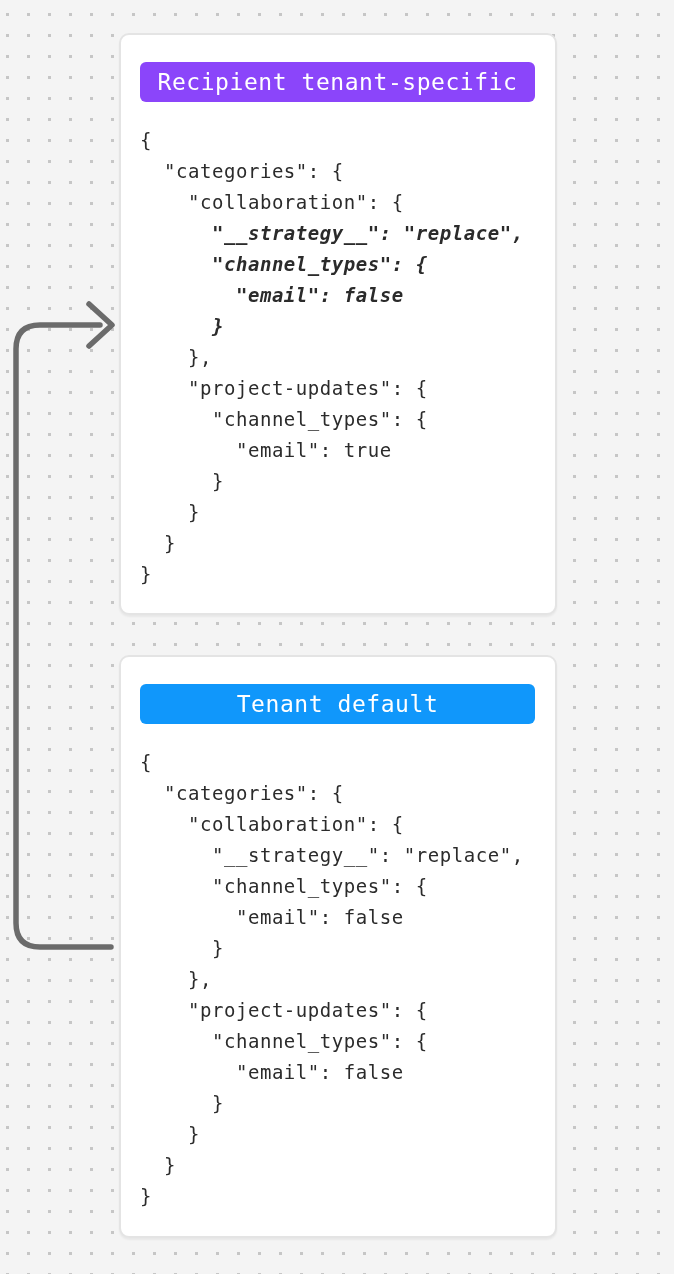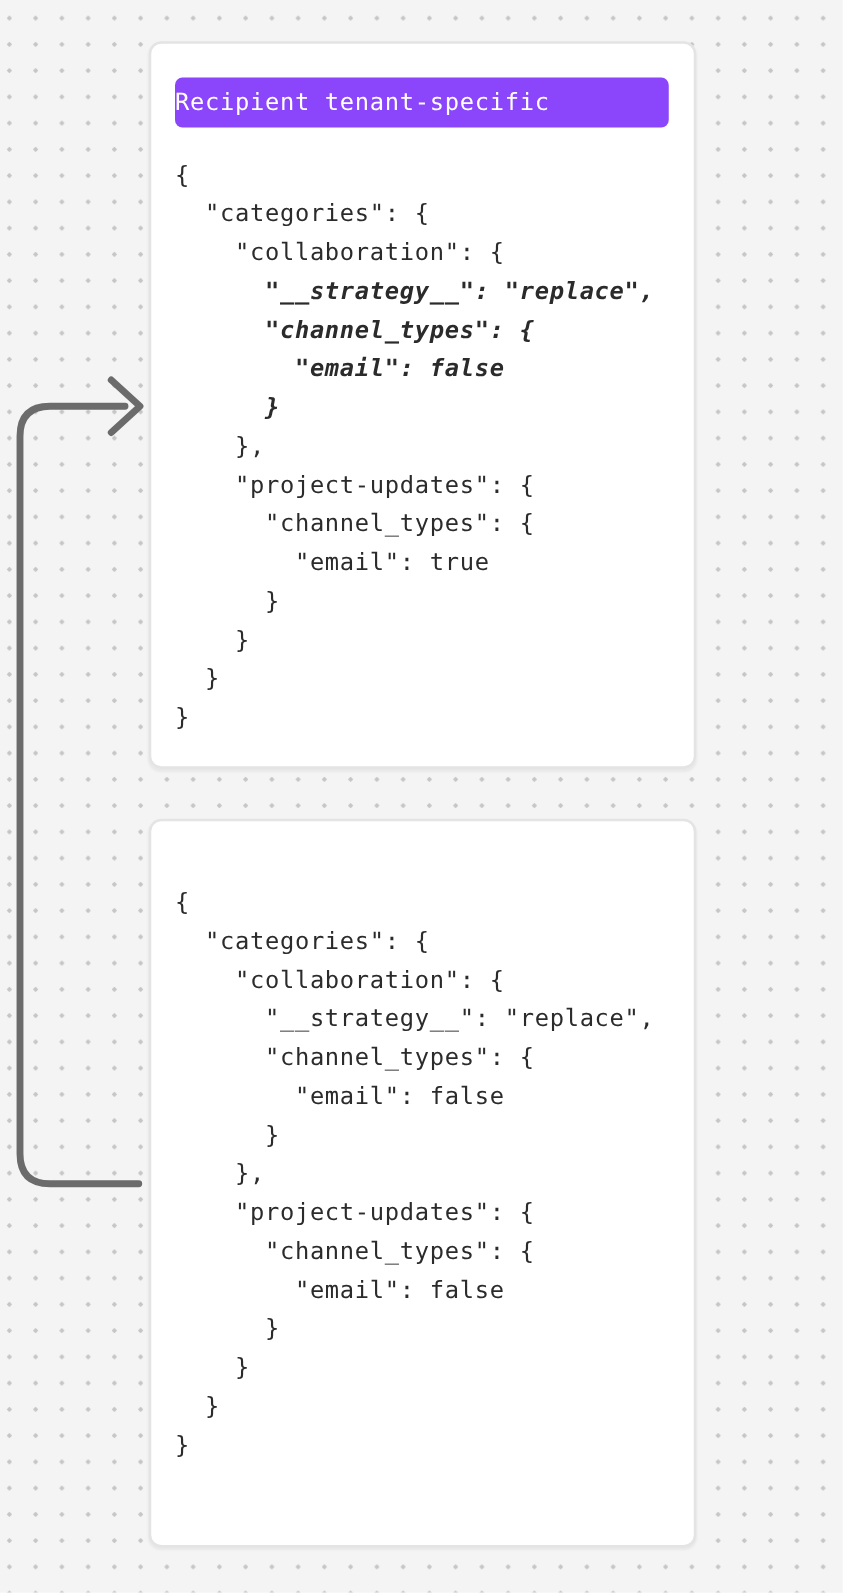--- a/index.html
+++ b/index.html
@@ -38,23 +38,24 @@
     padding: 27px 19px 0 19px;
   }
   .card-top    { top: 33px;  height: 582px; }
   .card-bottom { top: 655px; height: 583px; }
   .badge {
     box-sizing: border-box;
     width: 395px;
     height: 40px;
     border-radius: 6px;
     color: #ffffff;
-    font-size: 19px;
+    font-size: 23px;
     line-height: 40px;
     letter-spacing: 0.55px;
+    text-align: center;
     white-space: pre;
   }
   .code {
     margin: 23px 0 0 0;
     padding: 0;
     font-family: "DejaVu Sans Mono", "Liberation Mono", monospace;
     font-size: 19px;
     line-height: 31px;
     letter-spacing: 0.55px;
     color: #2b2b2b;
@@ -72,16 +73,17 @@
     <path d="M 111 947 L 40 947 Q 16 947 16 923 L 16 349 Q 16 325 40 325 L 100 325" fill="none" stroke="#6b6b6b" stroke-width="5.5" stroke-linecap="round" stroke-linejoin="round"></path>
     <path d="M 89 304 L 112 325 L 89 346" fill="none" stroke="#6b6b6b" stroke-width="5.5" stroke-linecap="round" stroke-linejoin="round"></path>
   </svg>
 
   <div class="card card-top">
     <div class="badge" style="background-color: rgb(139, 69, 250);">Recipient tenant-specific</div>
     <pre class="code"><div class="code-line">{</div><div class="code-line">  "categories": {</div><div class="code-line">    "collaboration": {</div><div class="code-line em">      "__strategy__": "replace",</div><div class="code-line em">      "channel_types": {</div><div class="code-line em">        "email": false</div><div class="code-line em">      }</div><div class="code-line">    },</div><div class="code-line">    "project-updates": {</div><div class="code-line">      "channel_types": {</div><div class="code-line">        "email": true</div><div class="code-line">      }</div><div class="code-line">    }</div><div class="code-line">  }</div><div class="code-line">}</div></pre>
   </div>
 
   <div class="card card-bottom">
+    <div class="badge" style="background-color: rgb(16, 151, 251);">Tenant default</div>
     <pre class="code"><div class="code-line">{</div><div class="code-line">  "categories": {</div><div class="code-line">    "collaboration": {</div><div class="code-line">      "__strategy__": "replace",</div><div class="code-line">      "channel_types": {</div><div class="code-line">        "email": false</div><div class="code-line">      }</div><div class="code-line">    },</div><div class="code-line">    "project-updates": {</div><div class="code-line">      "channel_types": {</div><div class="code-line">        "email": false</div><div class="code-line">      }</div><div class="code-line">    }</div><div class="code-line">  }</div><div class="code-line">}</div></pre>
   </div>
 
 </div>
 
 </body></html>

